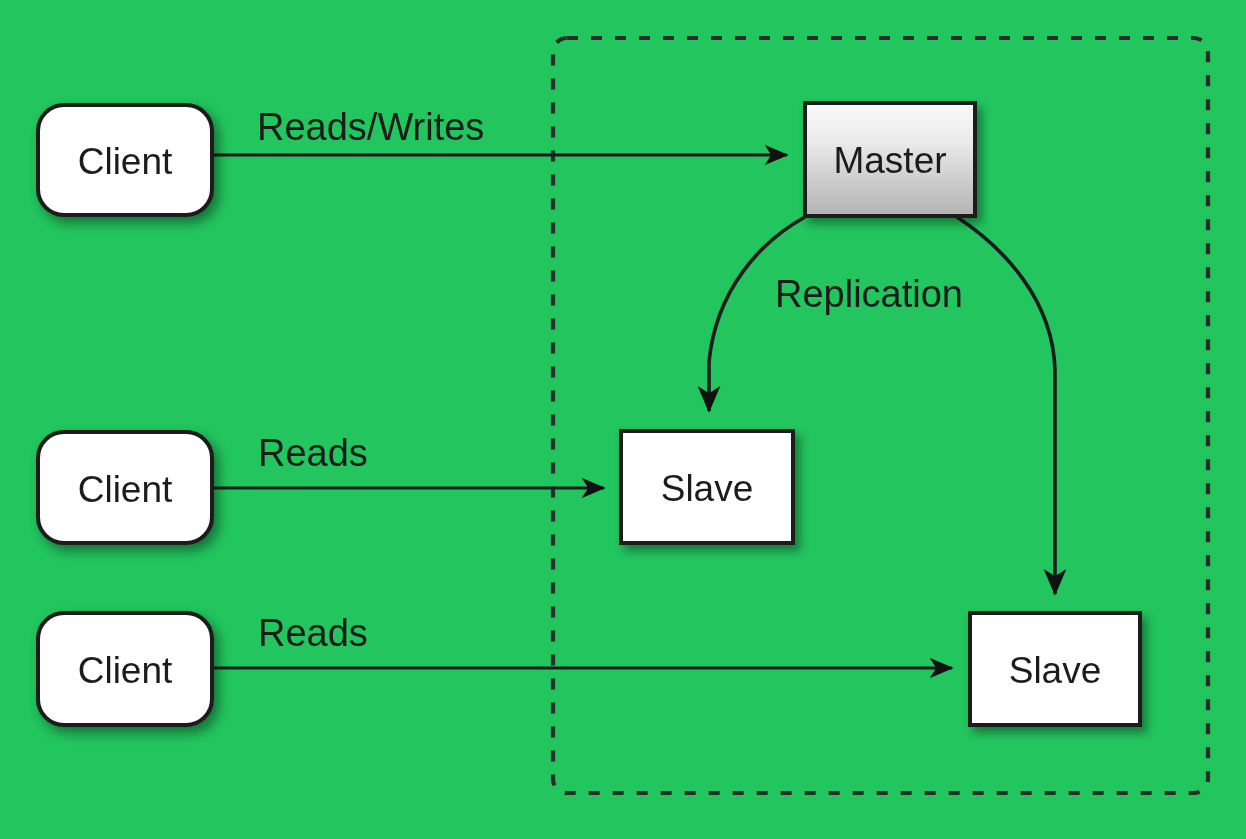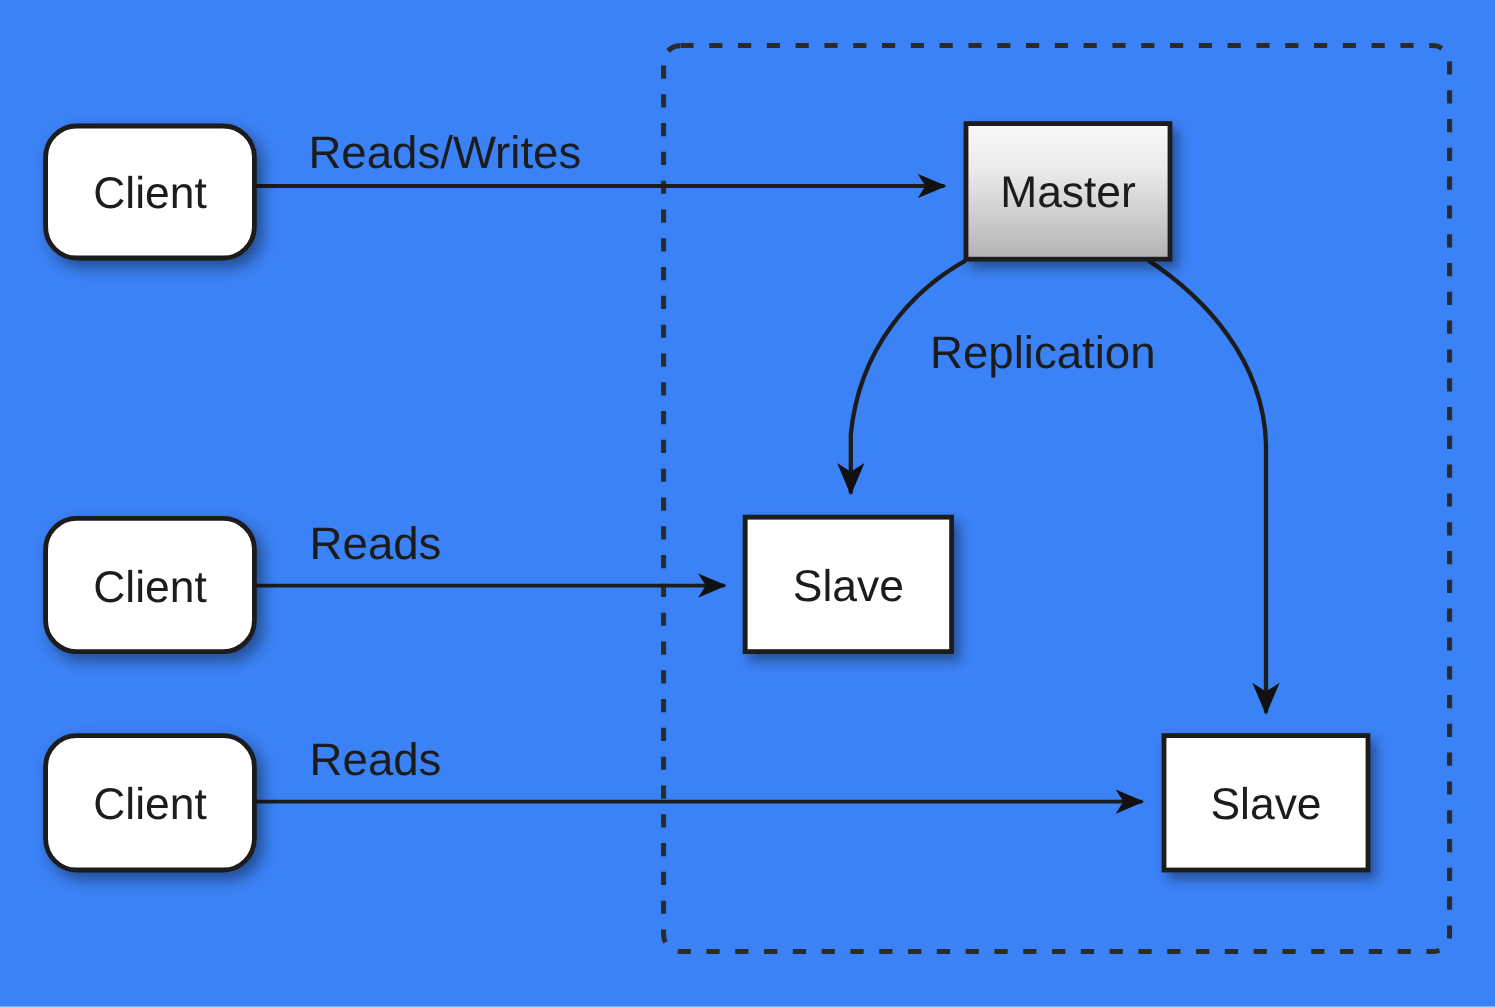--- a/index.html
+++ b/index.html
@@ -8,21 +8,21 @@
     padding: 0;
     background: #ffffff;
   }
   body {
     font-family: "Liberation Sans", sans-serif;
   }
   #canvas {
     position: relative;
     width: 1246px;
     height: 839px;
-    background: #3b82f6;
+    background: #22c55e;
     overflow: hidden;
   }
   #diagram-svg {
     position: absolute;
     top: 0;
     left: 0;
     width: 1246px;
     height: 839px;
     display: block;
   }

